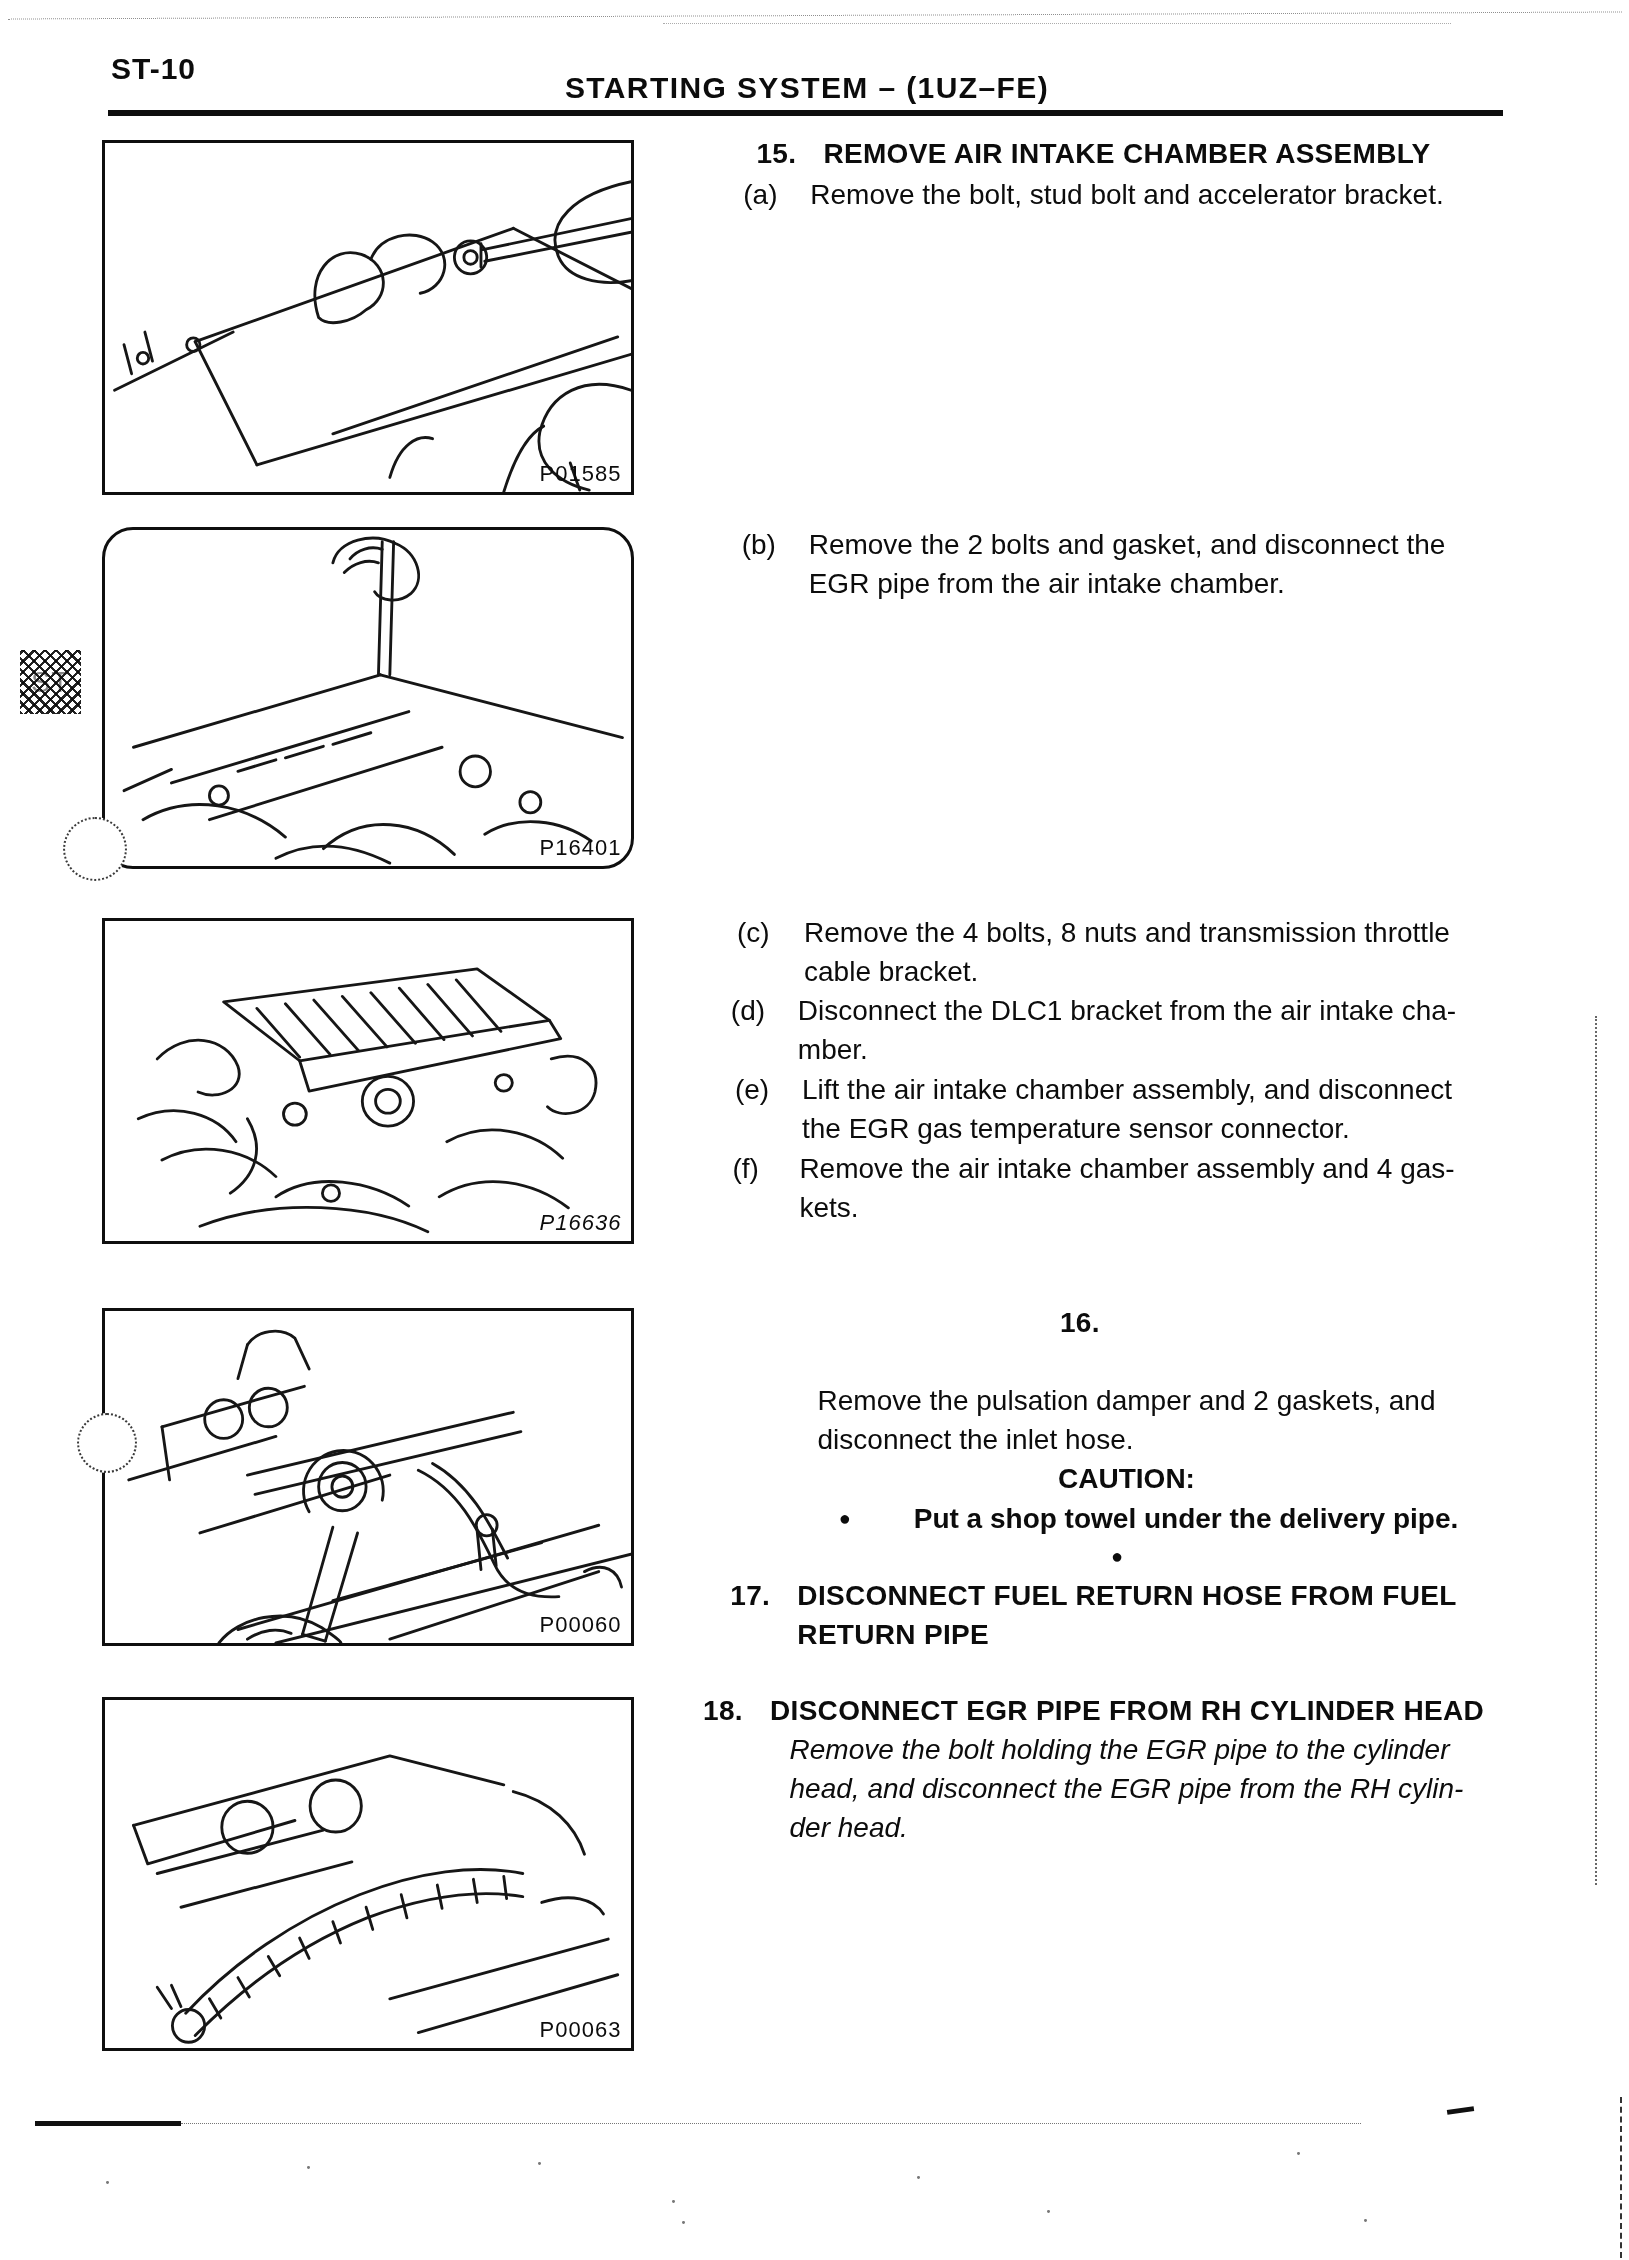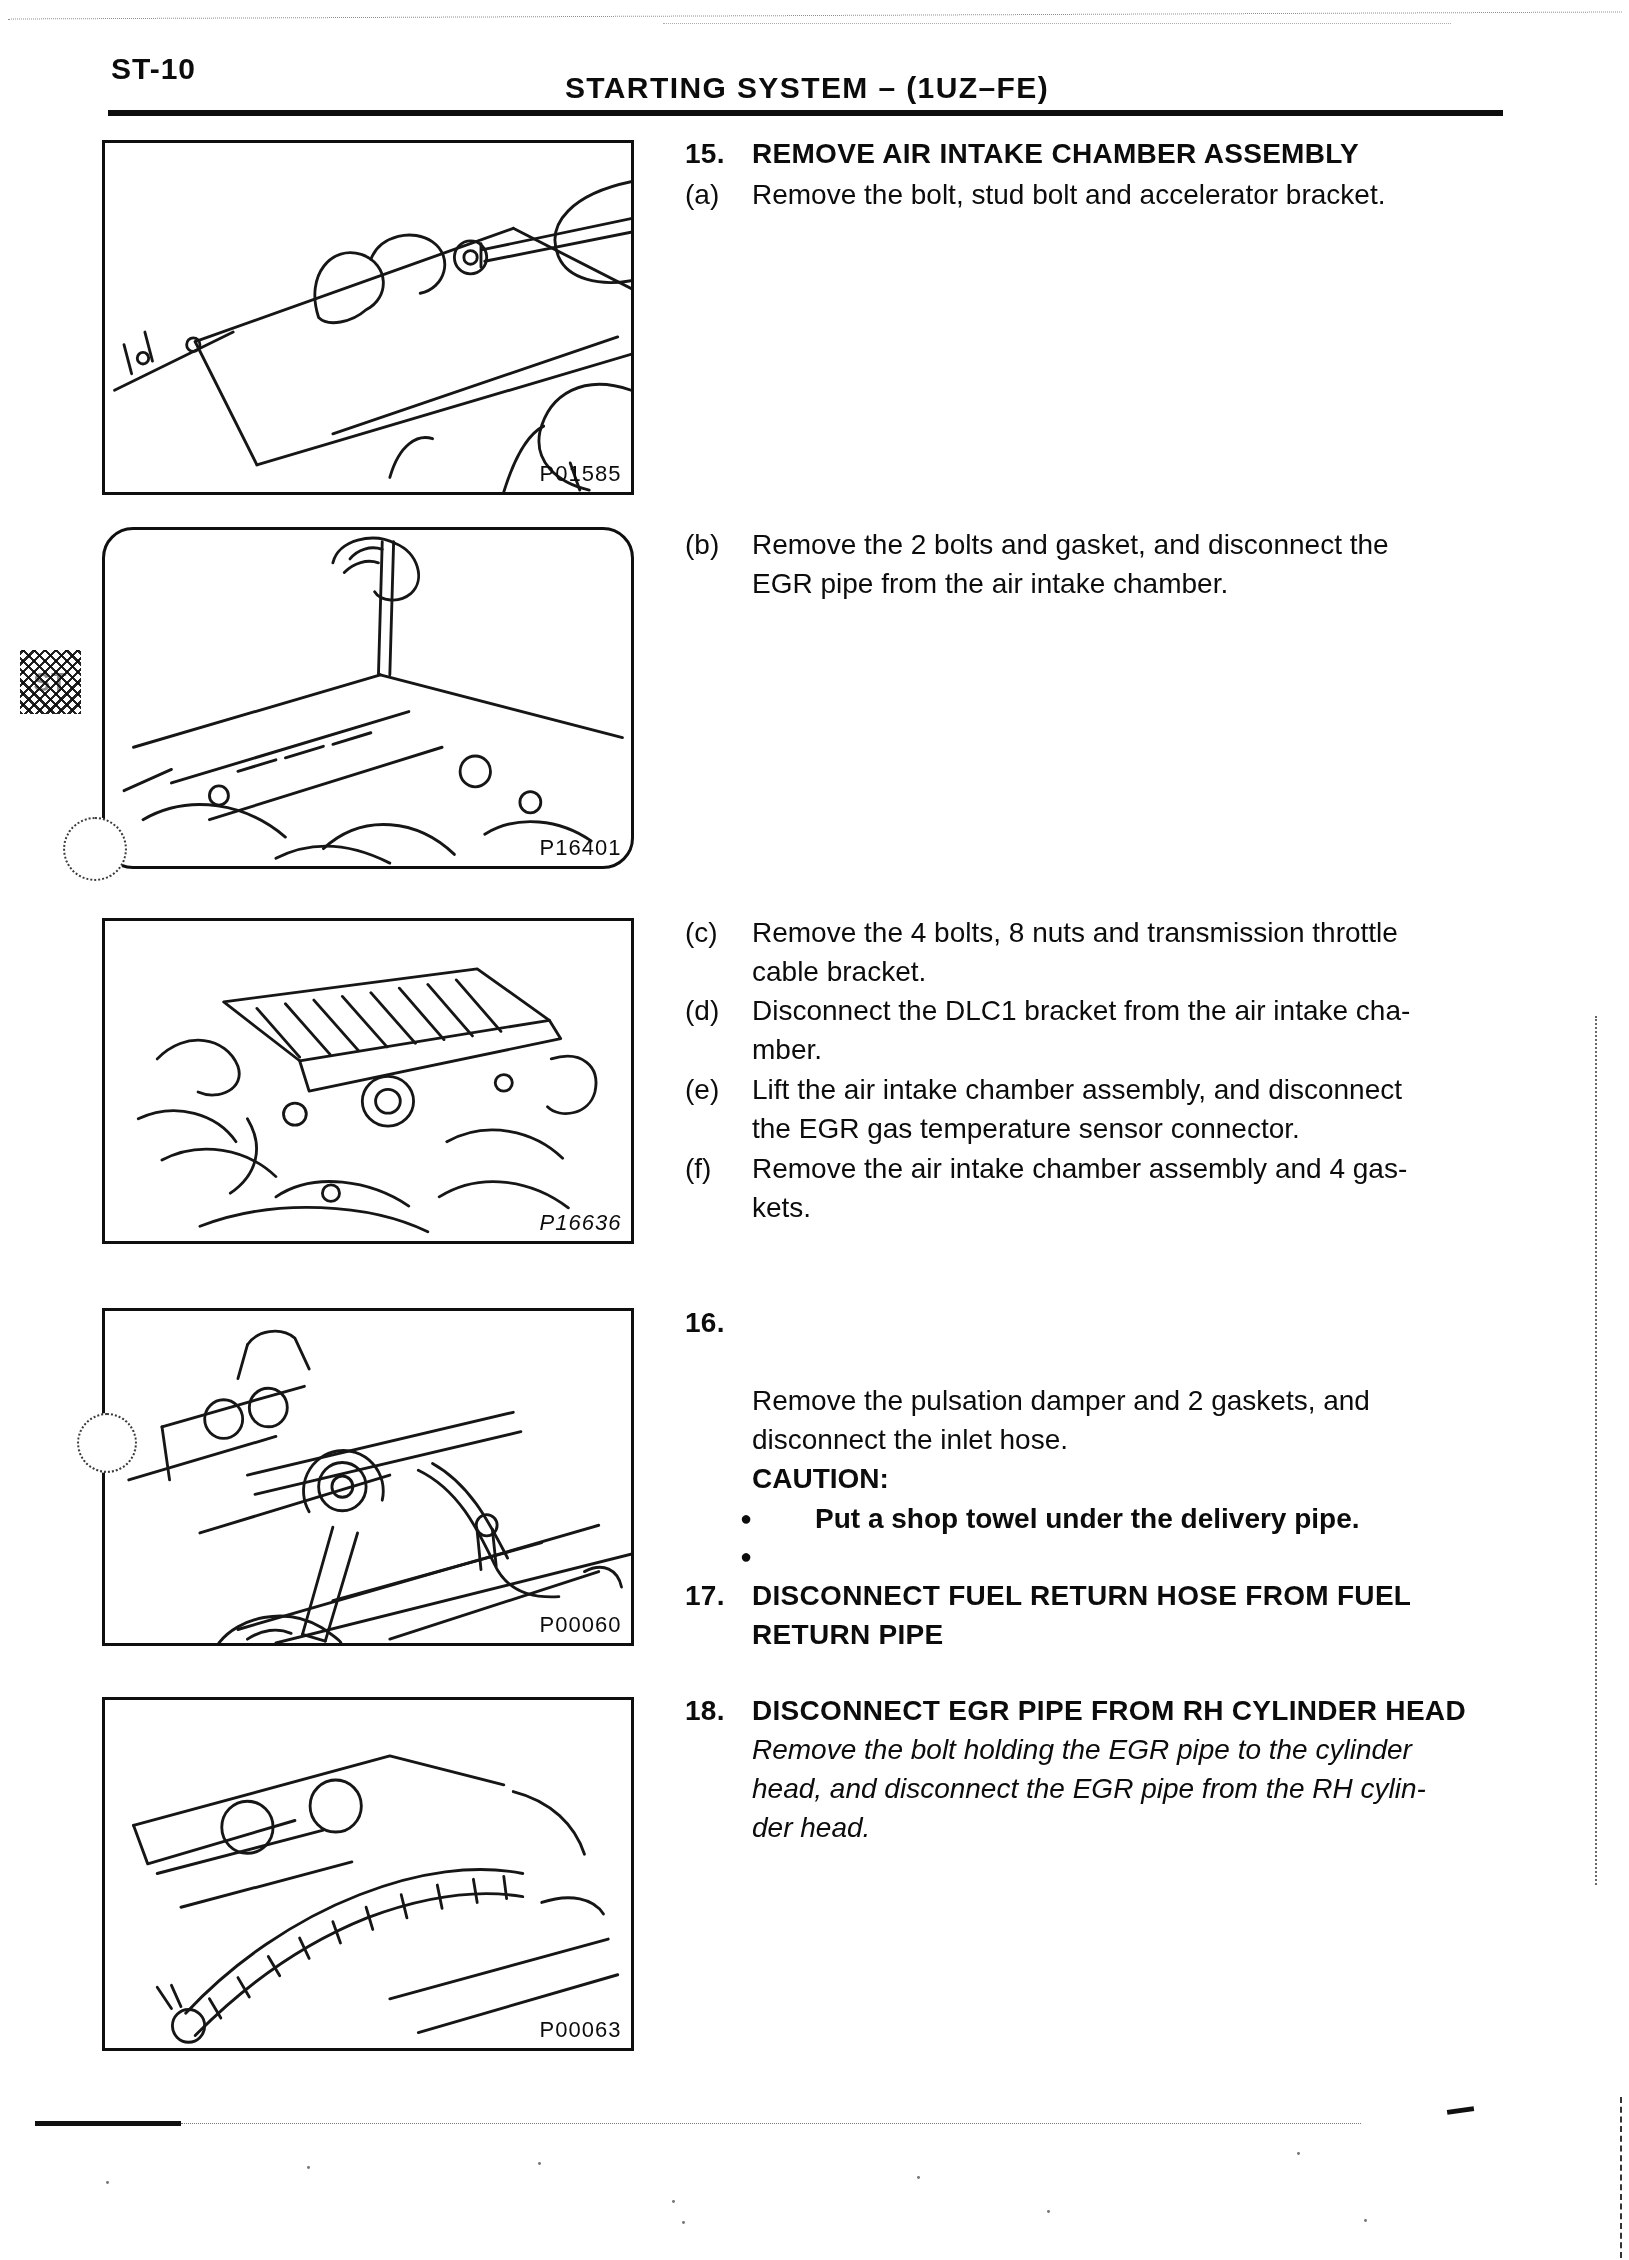--- a/index.html
+++ b/index.html
@@ -17,21 +17,21 @@
 
   
   .noise-top   { position:absolute; left:7.7px; top:15.4px; width:1614px; border-top:1.9px dotted #6a6a6a;
                  transform:rotate(-0.25deg); opacity:.75; }
   .noise-top2  { position:absolute; left:663px; top:23px; width:788px; border-top:1.9px dotted #8a8a8a; opacity:.7; }
   .section-tab { position:absolute; left:20px; top:650px; width:61px; height:64px;
                  background:
                    repeating-linear-gradient(45deg, rgba(10,10,10,.9) 0 2.4px, transparent 2.4px 7.7px),
                    repeating-linear-gradient(-45deg, rgba(10,10,10,.9) 0 2.4px, transparent 2.4px 7.7px);
                  display:flex; align-items:center; justify-content:center; }
-  .section-tab span { font-size:25px; font-weight:700; color:#111; opacity:.5; letter-spacing:1px; }
+  .section-tab span { font-size:29px; font-weight:400; color:#111; opacity:.5; letter-spacing:1px; }
   .punch-hole { position:absolute; border:2.9px dotted #3a3a3a; border-radius:50%; background:#fff; z-index:3; }
   #hole1 { left:63px;  top:817px;  width:60px; height:60px; }
   #hole2 { left:77px;  top:1413px; width:56px; height:56px; }
   .dotted-vline-mid    { position:absolute; left:1595px; top:1016px; height:869px; border-left:2.9px dotted #4d4d4d; opacity:.85; }
   .dashed-vline-bottom { position:absolute; left:1620px; top:2097px; height:161px; border-left:2.9px dashed #333; }
   .bottom-rule-solid  { position:absolute; left:35px;  top:2121px; width:146px;  height:4.8px; background:#101010; }
   .bottom-rule-dotted { position:absolute; left:181px; top:2123px; width:1180px; border-top:1.9px dotted #555; opacity:.8; }
   .bottom-dash        { position:absolute; left:1447px; top:2108px; width:27px; height:4.8px; background:#101010; transform:rotate(-8deg); }
   .speck { position:absolute; width:2.9px; height:2.9px; background:#555; border-radius:50%; opacity:.8; }
 
@@ -43,21 +43,21 @@
   #fig3 { top:918px;  height:326px;font-style:italic; }
   #fig4 { top:1308px; height:338px; }
   #fig5 { top:1697px; height:354px; }
   .figure svg { position:absolute; inset:0; width:100%; height:100%; }
   .figure svg path, .figure svg circle, .figure svg line, .figure svg ellipse
         { fill:none; stroke:#161616; stroke-width:3; stroke-linecap:round; stroke-linejoin:round; }
   .fig-code { position:absolute; right:9.6px; bottom:4.8px; font-size:22px; letter-spacing:1px; color:#0c0c0c; }
 
   
   .row { position:absolute; left:685px; width:817px; display:flex; align-items:flex-start;
-         font-size:28px; line-height:39px; z-index:2; }
+         font-size:28px; line-height:39px; z-index:2;justify-content:center; }
   .row.indent { left:752px; width:749px; }
   .col-label { flex:0 0 67px; }
   .txt { white-space:pre-line; }
   .heading { font-weight:700; letter-spacing:0.3px; }
   .bullet-row { padding-left:55px; }
   .bullet-row .col-label { flex:0 0 75px; font-size:20px; line-height:39px; }
   .bold { font-weight:700; }
 
   #r15-head { top:134px; }   #r15-a { top:175px; }
   #r15-b { top:525px; }

